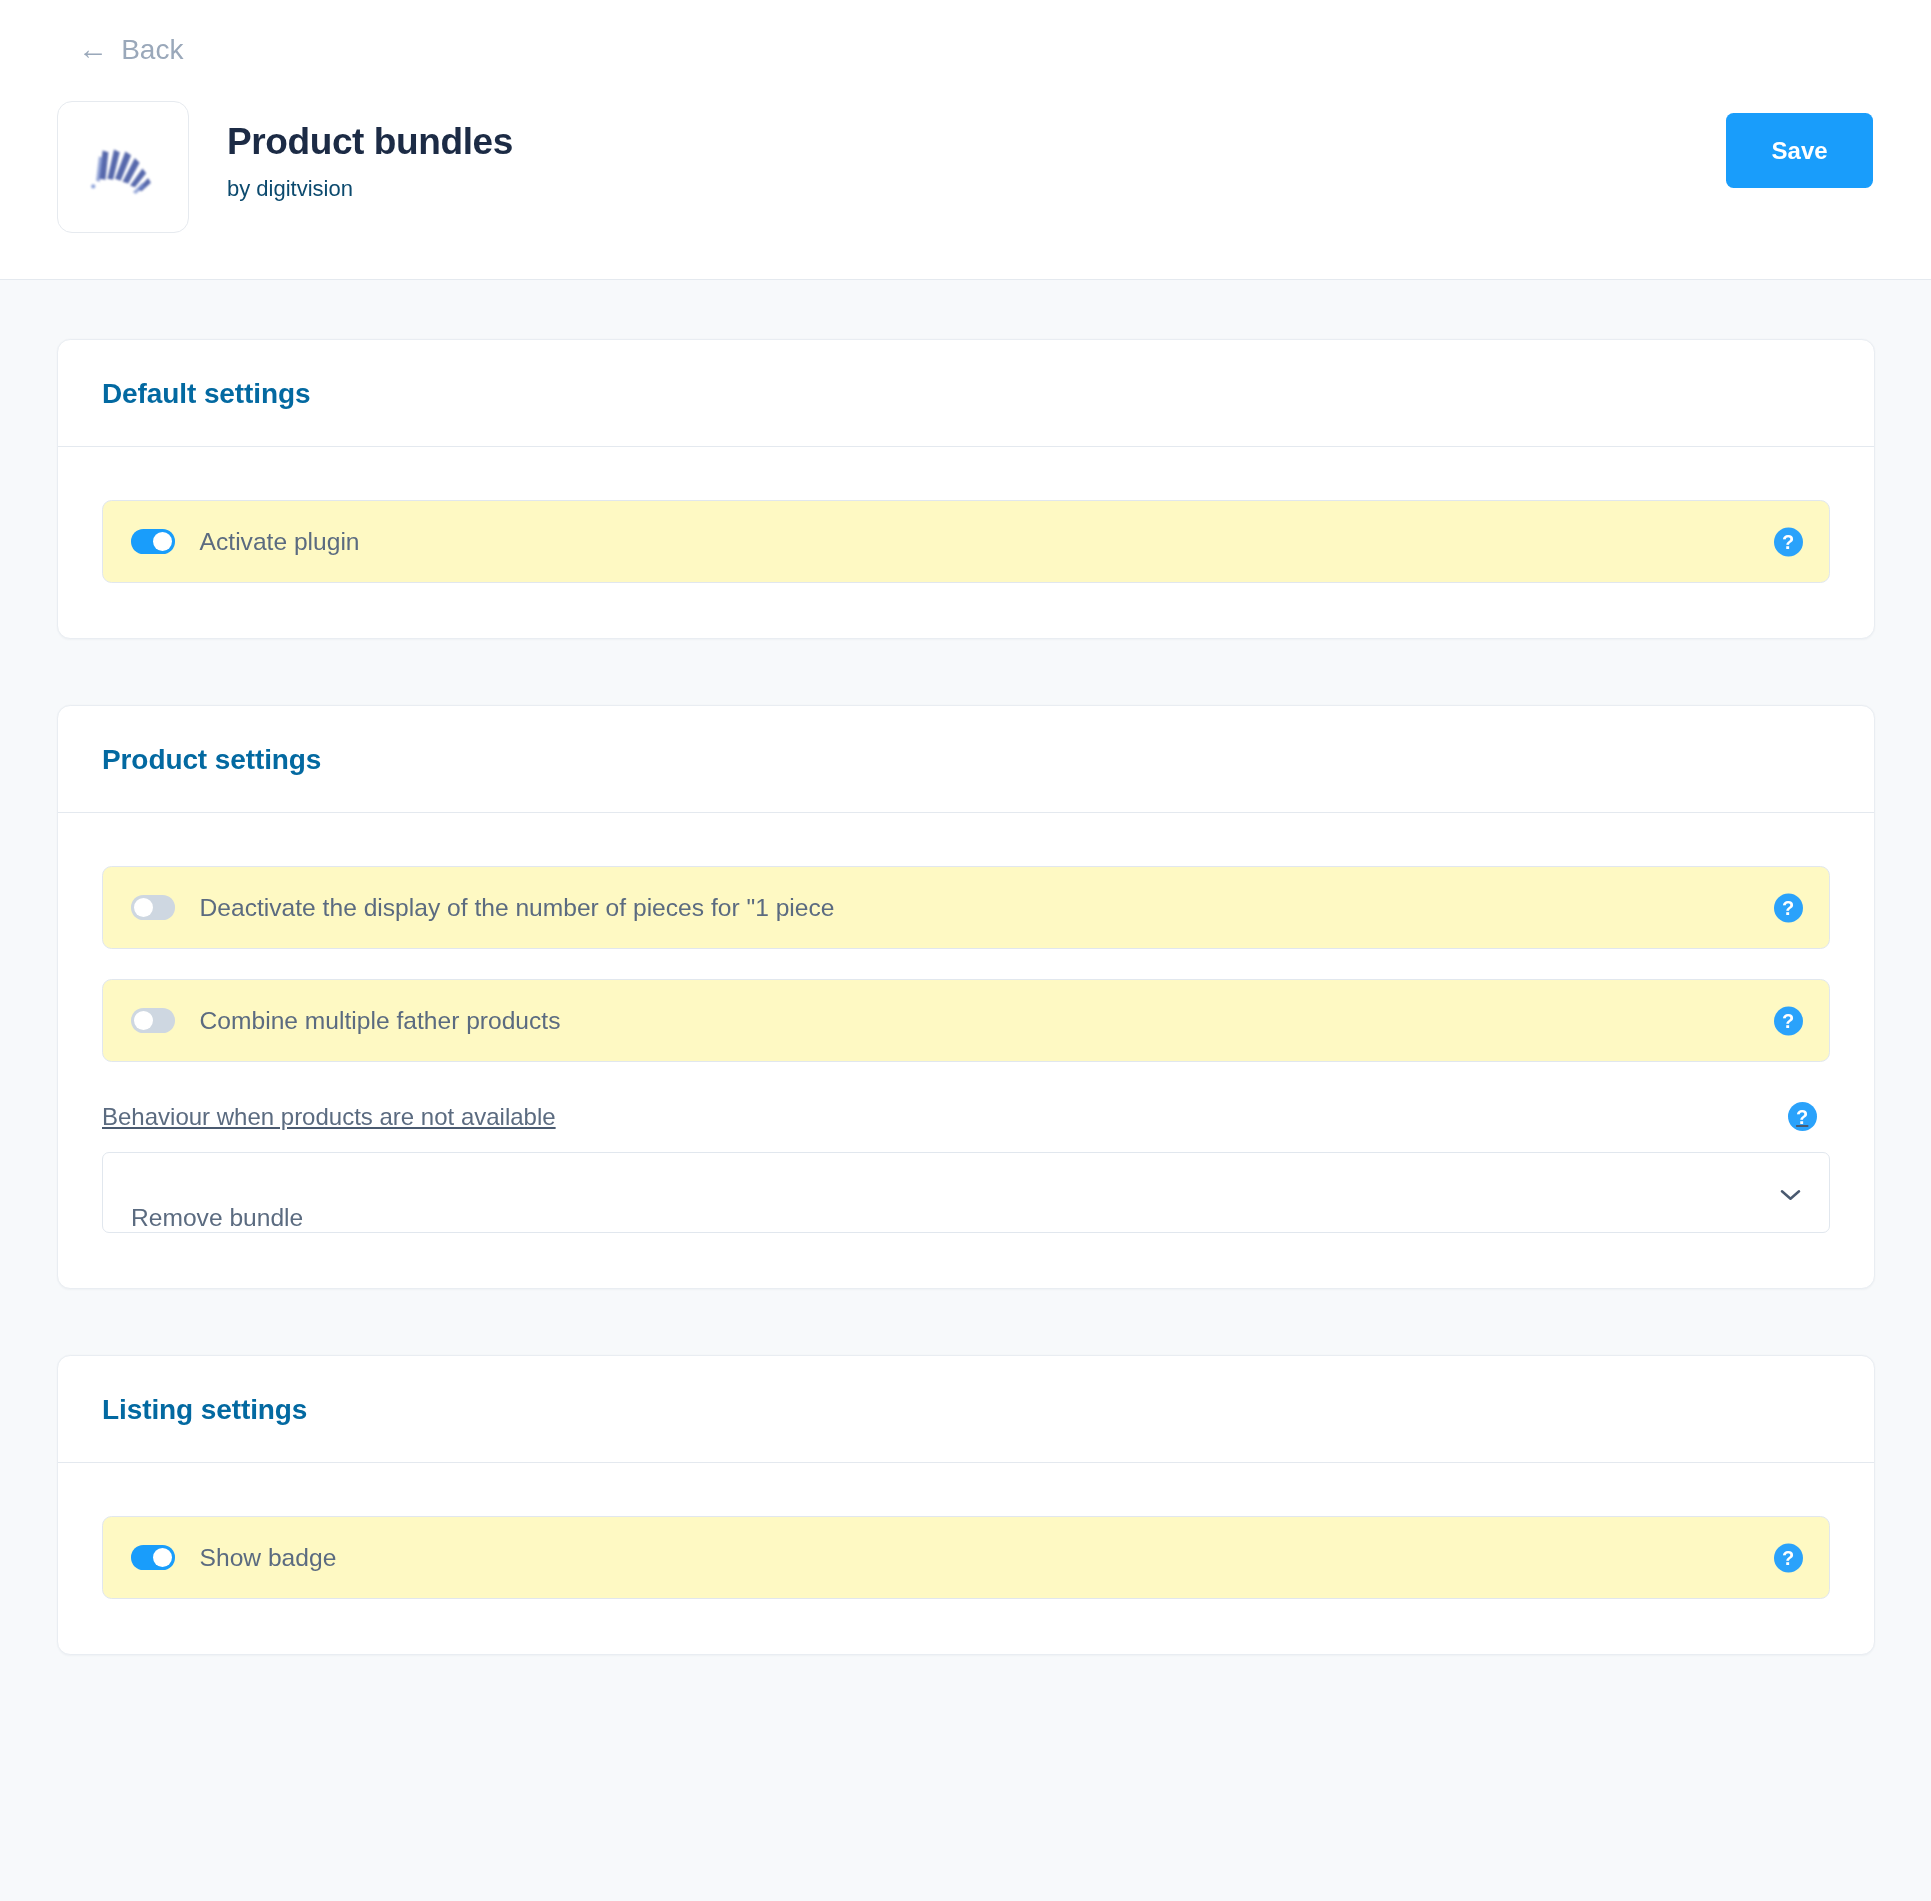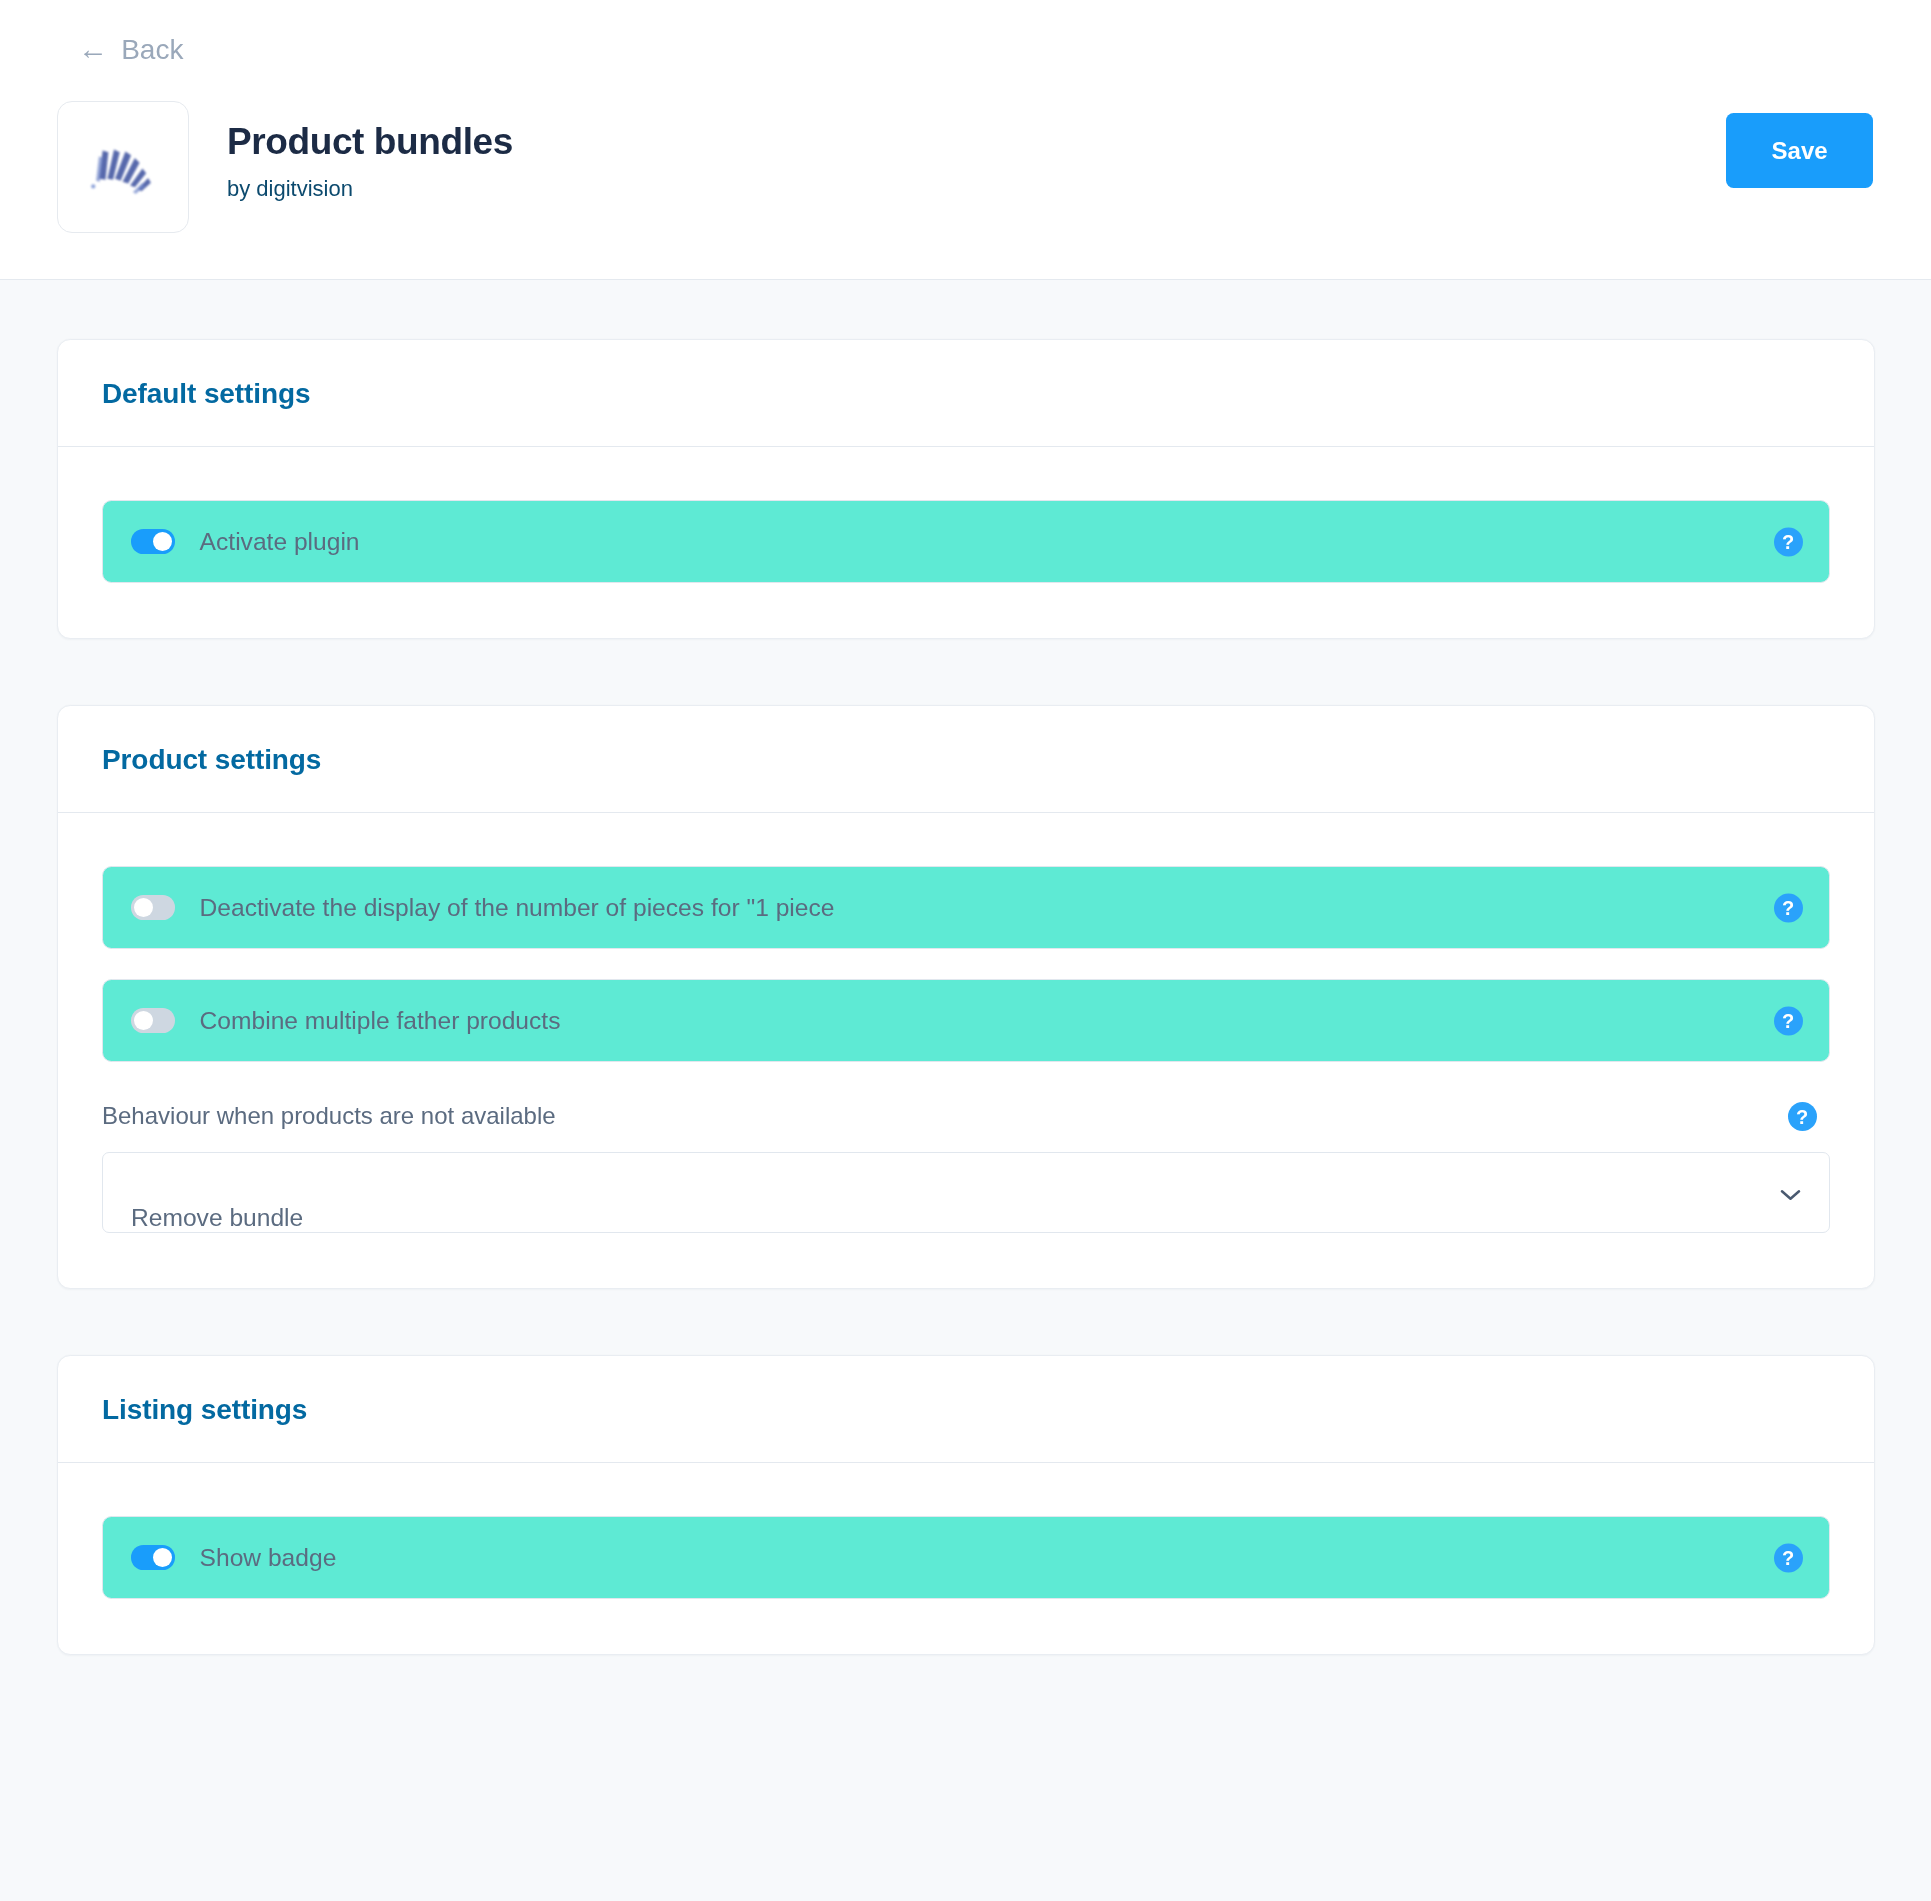--- a/index.html
+++ b/index.html
@@ -132,21 +132,21 @@
   
   .toggle-row {
     border: 0.9px solid #e1e7ee;
     border-radius: 9.5px;
     height: 83px;
     display: flex;
     align-items: center;
     padding: 0 26.5px 0 28px;
     position: relative;
     margin-bottom: 30px;
-    background: #5eead4;
+    background: #fef9c3;
   }
   .toggle-row:last-child { margin-bottom: 0; }
 
   .switch {
     width: 44px;
     height: 24.6px;
     border-radius: 12.3px;
     background: #ced7e1;
     position: relative;
     flex: 0 0 auto;
@@ -190,24 +190,25 @@
     cursor: pointer;
     line-height: 1;
     font-family: "Liberation Sans", sans-serif;
   }
 
   
   .field-group { margin-top: 40px; position: relative; }
 
   .field-label-row {
     display: flex;
-    align-items: flex-start;
+    align-items: center;
     justify-content: space-between;
     margin-bottom: 21px;
     padding-right: 7.6px;
+    text-decoration: underline;
   }
   .field-label {
     font-size: 24px;
     color: #5b6b80;
     font-weight: 400;
   }
   .field-help {
     position: static;
     transform: none;
     margin-right: 5.7px;

